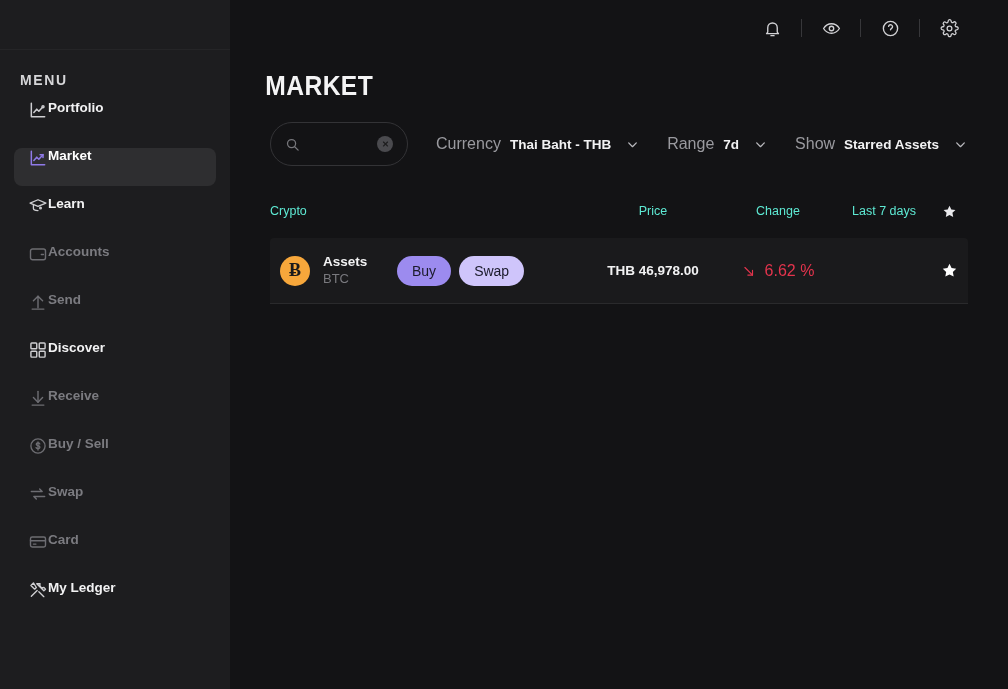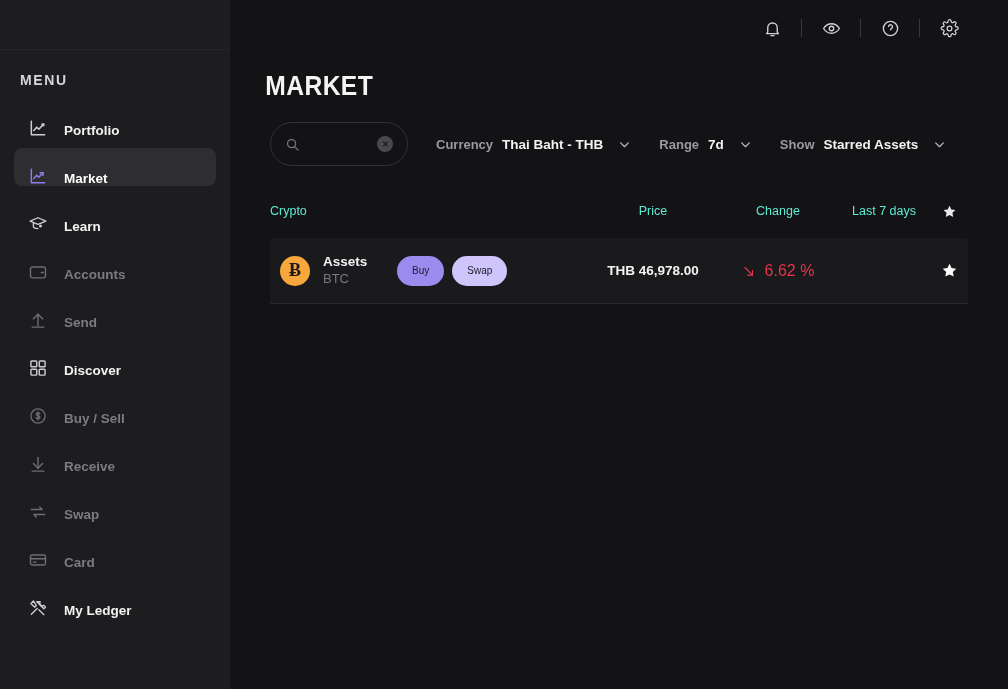--- a/index.html
+++ b/index.html
@@ -18,21 +18,21 @@
     flex: 0 0 230px;
     position: relative;
   }
   .sidebar-top { height: 50px; border-bottom: 1px solid #252527; }
   .menu-label {
     font-size: 14px; font-weight: 700; letter-spacing: 1.6px;
     color: #d6d6d8; padding: 22px 0 0 20px; text-transform: uppercase;
   }
   .nav { margin-top: 12px; padding: 0 14px; }
   .nav-item {
-    display: flex; align-items: flex-end; gap: 16px;
+    display: flex; align-items: flex-start; gap: 0;
     height: 38px; padding: 0 14px; border-radius: 8px;
     margin-bottom: 10px; cursor: pointer;
   }
   .nav-item .ico { width: 20px; height: 20px; display: flex; align-items: center; justify-content: center; flex: 0 0 20px; }
   .nav-item .ico svg { width: 20px; height: 20px; display: block; }
   .nav-label { font-size: 13.5px; font-weight: 700; white-space: nowrap; }
   .nav-item.bright .nav-label { color: #f2f2f3; }
   .nav-item.bright .ico svg { stroke: #cfcfd2; }
   .nav-item.dim .nav-label { color: #7b7b80; }
   .nav-item.dim .ico svg { stroke: #6d6d72; }
@@ -75,21 +75,21 @@
   }
   .search-input::placeholder { color: #5a5a5f; }
   .clear-btn {
     width: 16px; height: 16px; border-radius: 50%; background: #4a4a4e;
     display: flex; align-items: center; justify-content: center;
     flex: 0 0 16px; cursor: pointer;
   }
   .clear-btn svg { width: 8px; height: 8px; stroke: #1d1d1f; }
 
   .fgroup { display: flex; align-items: center; margin-left: 28px; gap: 9px; cursor: pointer; }
-  .fgroup .flabel { font-size: 13px; font-weight: 700; color: #9a9a9f; }
+  .fgroup .flabel { font-size: 16px; font-weight: 400; color: #9a9a9f; }
   .fgroup .fvalue { font-size: 13.5px; font-weight: 700; color: #f2f2f3; }
   .chev { width: 13px; height: 13px; stroke: #b9b9bd; margin-left: 6px; display: block; }
 
   
   .table { margin: 30px 0 0 40px; width: 698px; }
   .thead { display: flex; align-items: center; height: 30px; }
   .th { font-size: 12.5px; color: #5eead4; font-weight: 400; }
   .c-crypto { width: 318px; }
   .c-price  { width: 130px; text-align: center; }
   .c-change { width: 120px; text-align: center; }
@@ -108,21 +108,21 @@
     display: flex; align-items: center; justify-content: center;
     flex: 0 0 30px; margin-right: 13px;
     color: #1a1a1c; font-size: 18px; font-weight: 700;
     font-family: "Liberation Serif", serif;
   }
   .coin-names { display: flex; flex-direction: column; width: 74px; }
   .coin-name { font-size: 13.5px; font-weight: 700; color: #f2f2f3; line-height: 1.25; }
   .coin-ticker { font-size: 13px; color: #79797e; line-height: 1.25; }
   .pill-btn {
     height: 30px; border-radius: 15px; border: none; cursor: pointer;
-    font-size: 10px; font-weight: 400; color: #1b1b2b;
+    font-size: 14px; font-weight: 400; color: #1b1b2b;
     font-family: "Liberation Sans", sans-serif;
     padding: 0 15px; margin-right: 8px;
   }
   .buy  { background: #9c8bef; }
   .swap { background: #cfc5fb; }
 
   .price-cell { font-size: 13.5px; font-weight: 700; color: #f2f2f3; text-align: center; }
   .change-cell { display: flex; align-items: center; justify-content: center; gap: 9px; }
   .change-cell svg { width: 14px; height: 14px; stroke: #e3344d; display: block; }
   .change-val { font-size: 16px; color: #e3344d; }
@@ -200,38 +200,38 @@
               <rect x="13.5" y="3.5" width="7" height="7" rx="1"></rect>
             <rect x="3.5" y="13.5" width="7" height="7" rx="1"></rect>
               <rect x="13.5" y="13.5" width="7" height="7" rx="1"></rect>
           </svg>
         </span>
         <span class="nav-label">Discover</span>
       </div>
 
       <div class="nav-item dim">
         <span class="ico">
+          <svg viewBox="0 0 24 24" fill="none" stroke-width="1.7" stroke-linecap="round" stroke-linejoin="round">
+            <path d="M12 4v13"></path>
+              <path d="M6.5 11.5L12 17l5.5-5.5"></path>
+              <path d="M5 20.5h14"></path>
+          </svg>
+        </span>
+        <span class="nav-label">Receive</span>
+      </div>
+
+      <div class="nav-item dim">
+        <span class="ico">
           <svg viewBox="0 0 24 24" fill="none" stroke-width="1.6" stroke-linecap="round" stroke-linejoin="round">
             <circle cx="12" cy="12" r="8.5"></circle>
               <path d="M14.2 9.6c-.4-.8-1.3-1.2-2.2-1.2-1.2 0-2.1.6-2.1 1.6 0 2.2 4.4 1.1 4.4 3.4 0 1-1 1.7-2.3 1.7-1 0-1.9-.4-2.3-1.2"></path>
               <path d="M12 7.2v9.6"></path>
           </svg>
         </span>
         <span class="nav-label">Buy / Sell</span>
-      </div>
-
-      <div class="nav-item dim">
-        <span class="ico">
-          <svg viewBox="0 0 24 24" fill="none" stroke-width="1.7" stroke-linecap="round" stroke-linejoin="round">
-            <path d="M12 4v13"></path>
-              <path d="M6.5 11.5L12 17l5.5-5.5"></path>
-              <path d="M5 20.5h14"></path>
-          </svg>
-        </span>
-        <span class="nav-label">Receive</span>
       </div>
 
       <div class="nav-item dim">
         <span class="ico">
           <svg viewBox="0 0 24 24" fill="none" stroke-width="1.7" stroke-linecap="round" stroke-linejoin="round">
             <path d="M4 9h13l-3-3"></path>
               <path d="M20 15H7l3 3"></path>
           </svg>
         </span>
         <span class="nav-label">Swap</span>

